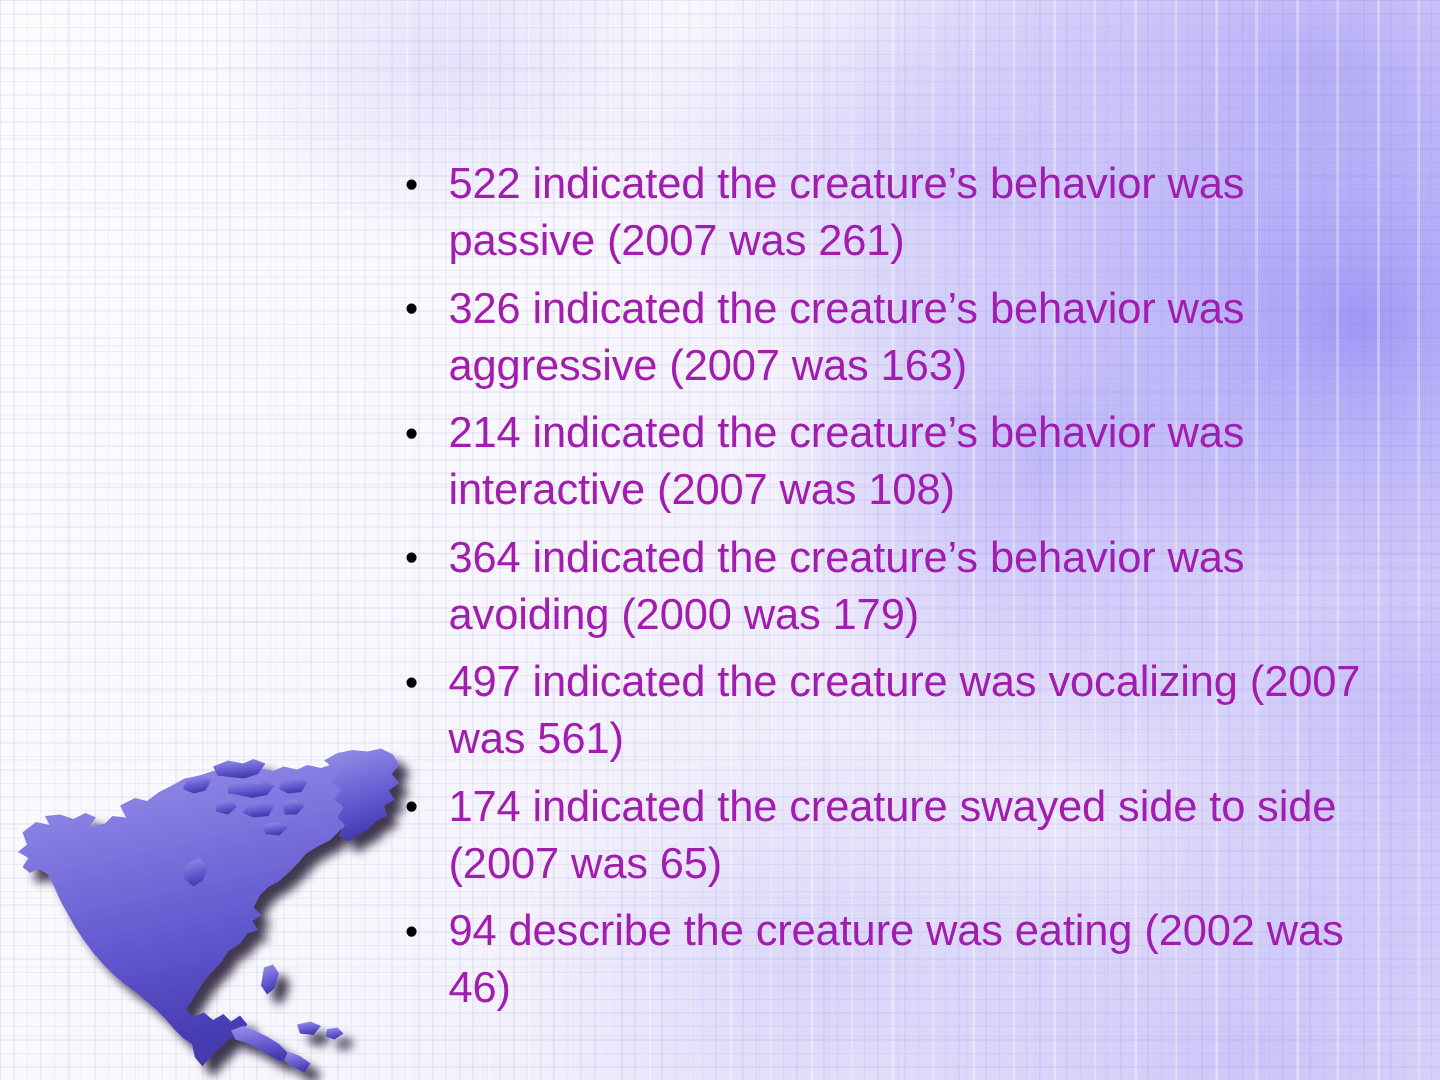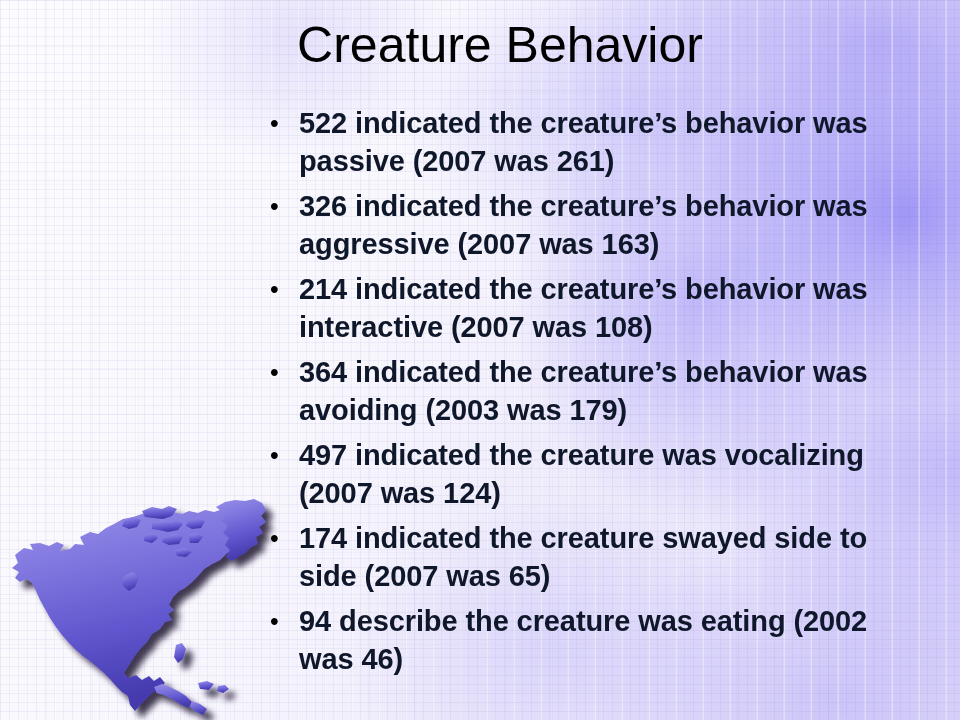--- a/index.html
+++ b/index.html
@@ -87,22 +87,22 @@
     font-size: 25px;
     line-height: 38px;
     color: #000000;
     text-align: left;
     padding-left: 2px;
   }
   .bullet-text {
     flex: 1 1 auto;
     font-size: 29px;
     line-height: 38px;
-    color: #0f172a;
-    font-weight: 700;
+    color: #a21caf;
+    font-weight: 400;
     letter-spacing: -0.1px;
   }
 
   
   #map-graphic {
     position: absolute;
     left: 2px;
     top: 487px;
     width: 280px;
     height: 233px;
@@ -110,47 +110,46 @@
   #map-graphic svg { display: block; width: 100%; height: 100%; }
 </style>
 </head>
 <body>
 
 <div id="slide">
 
   <div class="bg-layer" id="bg-glow"></div>
   <div class="bg-layer" id="bg-plaid"></div>
 
-  <div id="title">Creature Behavior</div>
 
   <div id="body-list">
 
     <div class="bullet-row">
       <span class="bullet-dot">•</span>
       <span class="bullet-text">522 indicated the creature’s behavior was passive (2007 was 261)</span>
     </div>
 
     <div class="bullet-row">
       <span class="bullet-dot">•</span>
       <span class="bullet-text">326 indicated the creature’s behavior was aggressive (2007 was 163)</span>
     </div>
 
     <div class="bullet-row">
       <span class="bullet-dot">•</span>
       <span class="bullet-text">214 indicated the creature’s behavior was interactive (2007 was 108)</span>
     </div>
 
     <div class="bullet-row">
       <span class="bullet-dot">•</span>
-      <span class="bullet-text">364 indicated the creature’s behavior was avoiding (2003 was 179)</span>
-    </div>
-
-    <div class="bullet-row">
-      <span class="bullet-dot">•</span>
-      <span class="bullet-text">497 indicated the creature was vocalizing (2007 was 124)</span>
+      <span class="bullet-text">364 indicated the creature’s behavior was avoiding (2000 was 179)</span>
+    </div>
+
+    <div class="bullet-row">
+      <span class="bullet-dot">•</span>
+      <span class="bullet-text">497 indicated the creature was vocalizing (2007 was 561)</span>
     </div>
 
     <div class="bullet-row">
       <span class="bullet-dot">•</span>
       <span class="bullet-text">174 indicated the creature swayed side to side (2007 was 65)</span>
     </div>
 
     <div class="bullet-row">
       <span class="bullet-dot">•</span>
       <span class="bullet-text">94 describe the creature was eating (2002 was 46)</span>

